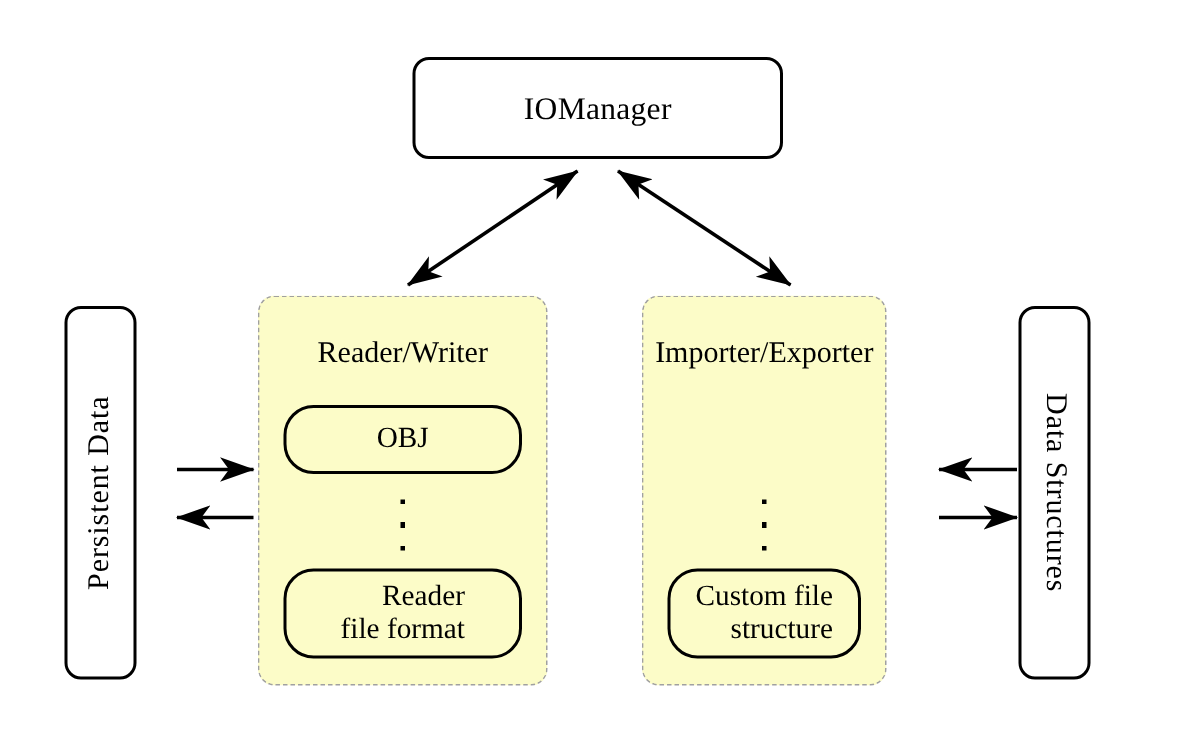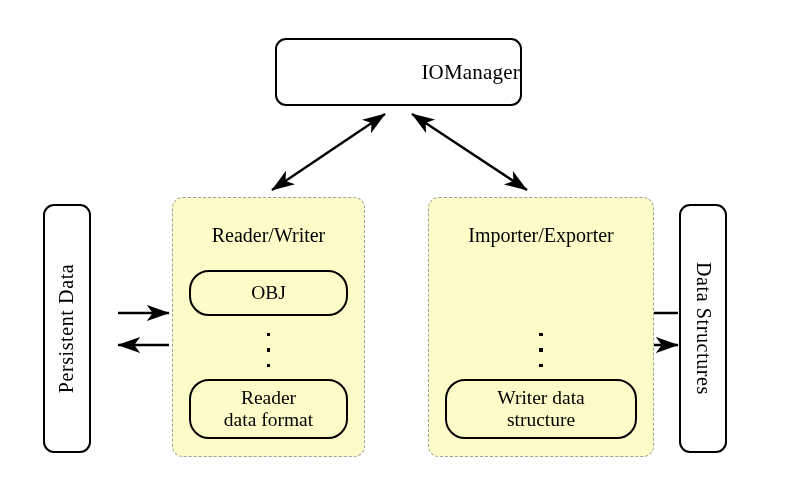--- a/index.html
+++ b/index.html
@@ -41,21 +41,21 @@
     box-sizing: border-box;
   }
 
   #iomanager-box {
     left: 275px;
     top: 38px;
     width: 247px;
     height: 68px;
     display: flex;
     align-items: center;
-    justify-content: flex-end;
+    justify-content: center;
   }
   #iomanager-label {
     font-size: 21px;
     letter-spacing: 0.2px;
     white-space: nowrap;
   }
 
   
   .side-box {
     position: absolute;
@@ -101,21 +101,21 @@
     box-sizing: border-box;
     top: 197px;
     height: 260px;
   }
   #panel-reader-writer {
     left: 172px;
     width: 193px;
   }
   #panel-importer-exporter {
     left: 428px;
-    width: 226px;
+    width: 163px;
   }
   .panel-title {
     position: absolute;
     left: 0;
     right: 0;
     top: 26px;
     text-align: center;
     font-size: 20px;
     white-space: nowrap;
   }
@@ -123,21 +123,21 @@
   
   .item-box {
     position: absolute;
     background: #fcfcc8;
     border: 2.6px solid #000000;
     border-radius: 20px;
     box-sizing: border-box;
     display: flex;
     align-items: center;
     justify-content: center;
-    text-align: center;
+    text-align: right;
     line-height: 1.12;
     font-size: 19.5px;
   }
   #panel-reader-writer .item-box { left: 16px; right: 16px; }
   #panel-importer-exporter .item-box { left: 16px; right: 16px; }
 
   .item-top {
     top: 72px;
     height: 46px;
   }
@@ -217,37 +217,37 @@
 
     <div class="vdots">
       <i></i>
         <i></i>
         <i></i>
     </div>
 
     <div class="item-box item-bottom">
       <span>
         <span>Reader</span><br>
-        <span>data format</span>
+        <span>file format</span>
       </span>
     </div>
   </div>
 
   <div class="panel" id="panel-importer-exporter">
 
     <div class="panel-title">Importer/Exporter</div>
 
 
     <div class="vdots">
       <i></i>
         <i></i>
         <i></i>
     </div>
 
     <div class="item-box item-bottom">
       <span>
-        <span>Writer data</span><br>
+        <span>Custom file</span><br>
         <span>structure</span>
       </span>
     </div>
   </div>
 
 </div>
 
 </body></html>

